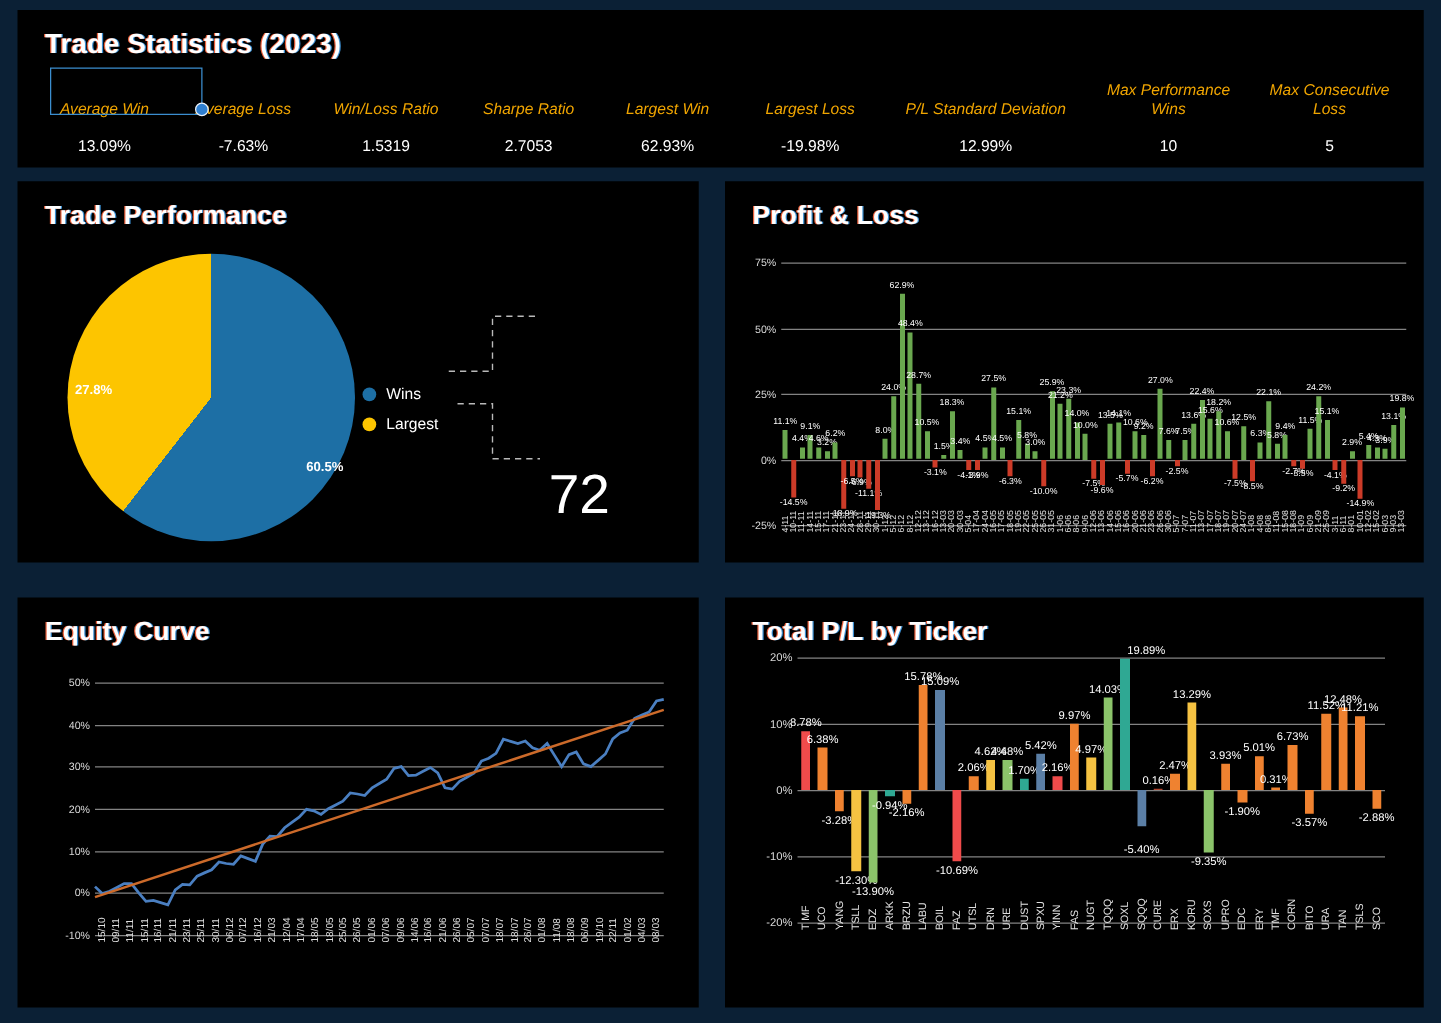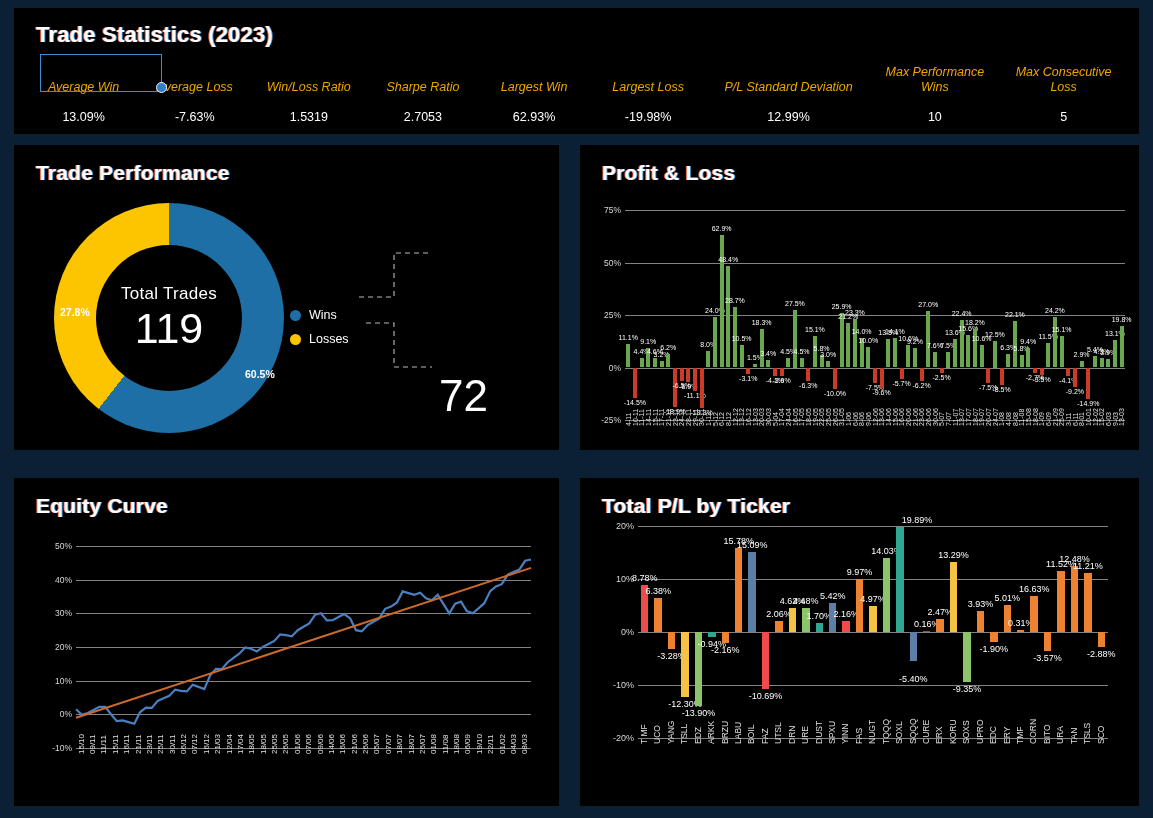--- a/index.html
+++ b/index.html
@@ -132,35 +132,31 @@
     </table>
   </div>
   <div id="selection-box"></div>
   <div id="selection-handle"></div>
 </div>
 
 <div class="panel" id="perf-panel">
   <div class="panel-title">Trade Performance</div>
   <div id="donut-wrap">
     <div id="donut" style="background: conic-gradient(rgb(29, 111, 165) 0%, rgb(29, 111, 165) 60.5%, rgb(253, 197, 0) 60.5%, rgb(253, 197, 0) 100%);"></div>
-    <div id="donut-hole">
-      <div id="donut-label">Total Trades</div>
-      <div id="donut-value">119</div>
-    </div>
     <div class="slice-pct" id="pct-losses">27.8%</div>
     <div class="slice-pct" id="pct-wins">60.5%</div>
   </div>
   <div id="legend">
     <div class="legend-row">
       <span class="legend-dot" style="background:#1d6fa5"></span>
       <span class="legend-text">Wins</span>
     </div>
     <div class="legend-row">
       <span class="legend-dot" style="background:#fdc500"></span>
-      <span class="legend-text">Losses</span>
+      <span class="legend-text">Largest</span>
     </div>
   </div>
   <svg width="545" height="305" style="position:absolute;left:0;top:0;pointer-events:none">
     <path d="M345,152 L380,152 L380,108 L418,108" stroke="#b9b9b9" stroke-width="1.1" fill="none" stroke-dasharray="5,4"></path>
     <path d="M352,178 L380,178 L380,222 L418,222" stroke="#b9b9b9" stroke-width="1.1" fill="none" stroke-dasharray="5,4"></path>
   </svg>
   <div class="kpi" id="kpi-wins">72</div>
   <div class="kpi" id="kpi-losses">47</div>
 </div>
 
@@ -534,21 +530,21 @@
       <div class="tlabel" style="left: 387px; top: 205.555px;">-9.35%</div>
       <div class="bar" style="left: 396.669px; width: 7.52px; background: rgb(239, 130, 48); top: 133.171px; height: 20.829px;"></div>
       <div class="tlabel" style="left: 400.429px; top: 121.171px;">3.93%</div>
       <div class="bar" style="left: 410.097px; width: 7.52px; background: rgb(239, 130, 48); top: 154px; height: 10.07px;"></div>
       <div class="tlabel" style="left: 413.857px; top: 166.07px;">-1.90%</div>
       <div class="bar" style="left: 423.526px; width: 7.52px; background: rgb(239, 130, 48); top: 127.447px; height: 26.553px;"></div>
       <div class="tlabel" style="left: 427.286px; top: 115.447px;">5.01%</div>
       <div class="bar" style="left: 436.954px; width: 7.52px; background: rgb(239, 130, 48); top: 152.357px; height: 1.643px;"></div>
       <div class="tlabel" style="left: 440.714px; top: 140.357px;">0.31%</div>
       <div class="bar" style="left: 450.383px; width: 7.52px; background: rgb(239, 130, 48); top: 118.331px; height: 35.669px;"></div>
-      <div class="tlabel" style="left: 454.143px; top: 106.331px;">16.63%</div>
+      <div class="tlabel" style="left: 454.143px; top: 106.331px;">6.73%</div>
       <div class="bar" style="left: 463.811px; width: 7.52px; background: rgb(239, 130, 48); top: 154px; height: 18.921px;"></div>
       <div class="tlabel" style="left: 467.571px; top: 174.921px;">-3.57%</div>
       <div class="bar" style="left: 477.24px; width: 7.52px; background: rgb(239, 130, 48); top: 92.944px; height: 61.056px;"></div>
       <div class="tlabel" style="left: 481px; top: 80.944px;">11.52%</div>
       <div class="bar" style="left: 490.669px; width: 7.52px; background: rgb(239, 130, 48); top: 87.856px; height: 66.144px;"></div>
       <div class="tlabel" style="left: 494.429px; top: 75.856px; text-align: right;">12.48%</div>
       <div class="bar" style="left: 504.097px; width: 7.52px; background: rgb(239, 130, 48); top: 94.587px; height: 59.413px;"></div>
       <div class="tlabel" style="left: 507.857px; top: 82.587px;">11.21%</div>
       <div class="bar" style="left: 517.526px; width: 7.52px; background: rgb(239, 130, 48); top: 154px; height: 15.264px;"></div>
       <div class="tlabel" style="left: 521.286px; top: 171.264px;">-2.88%</div>

